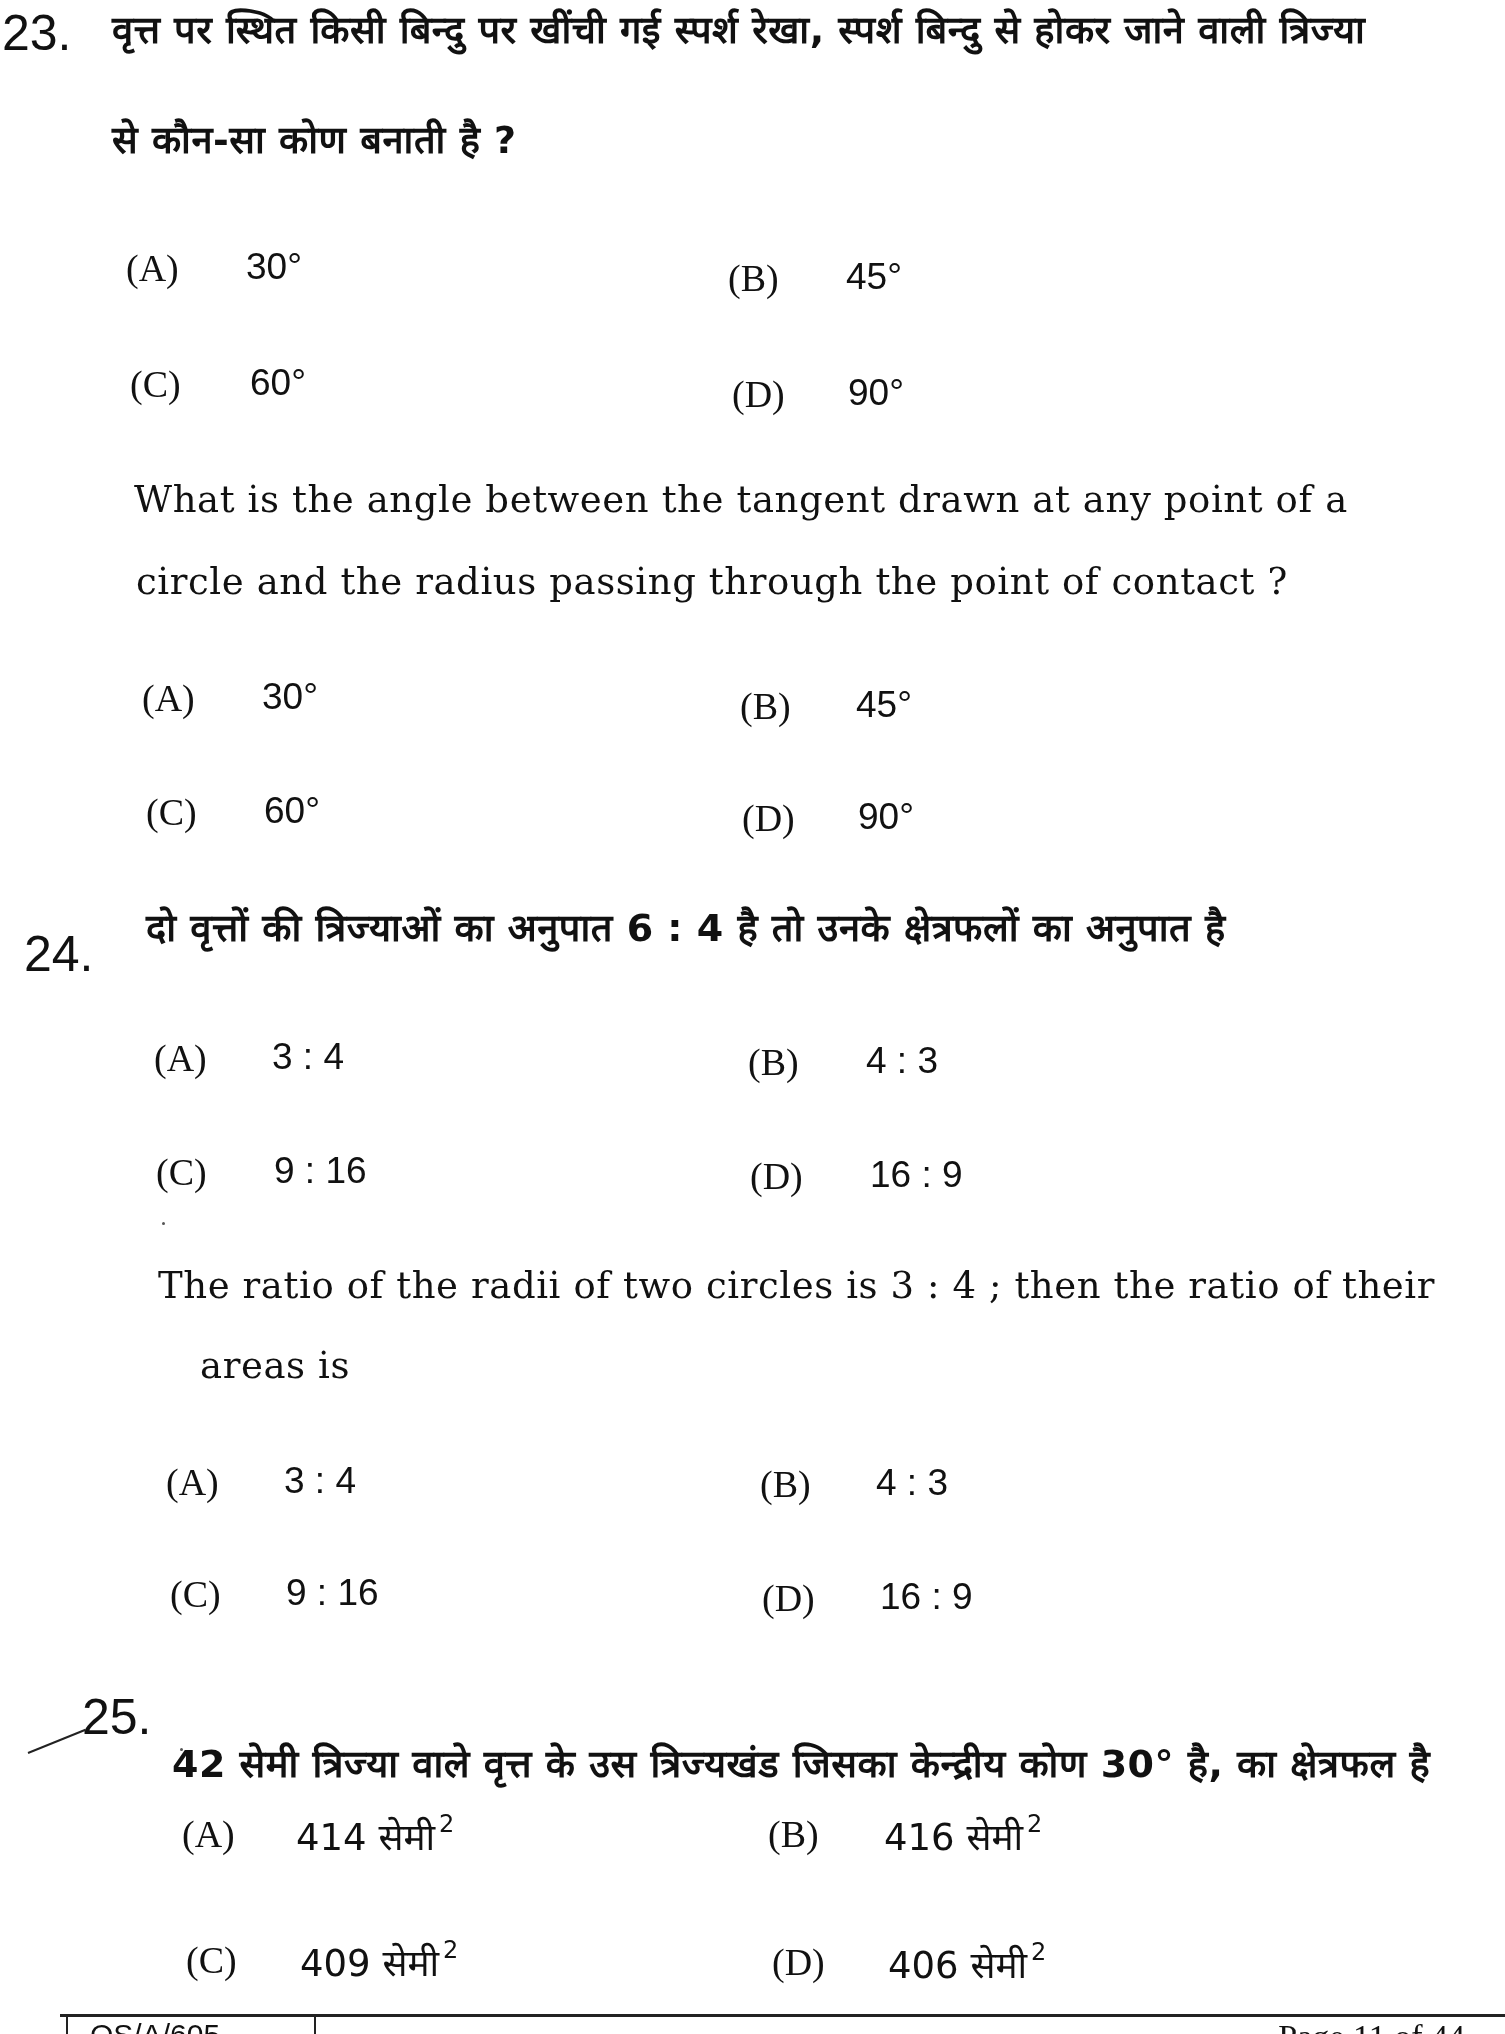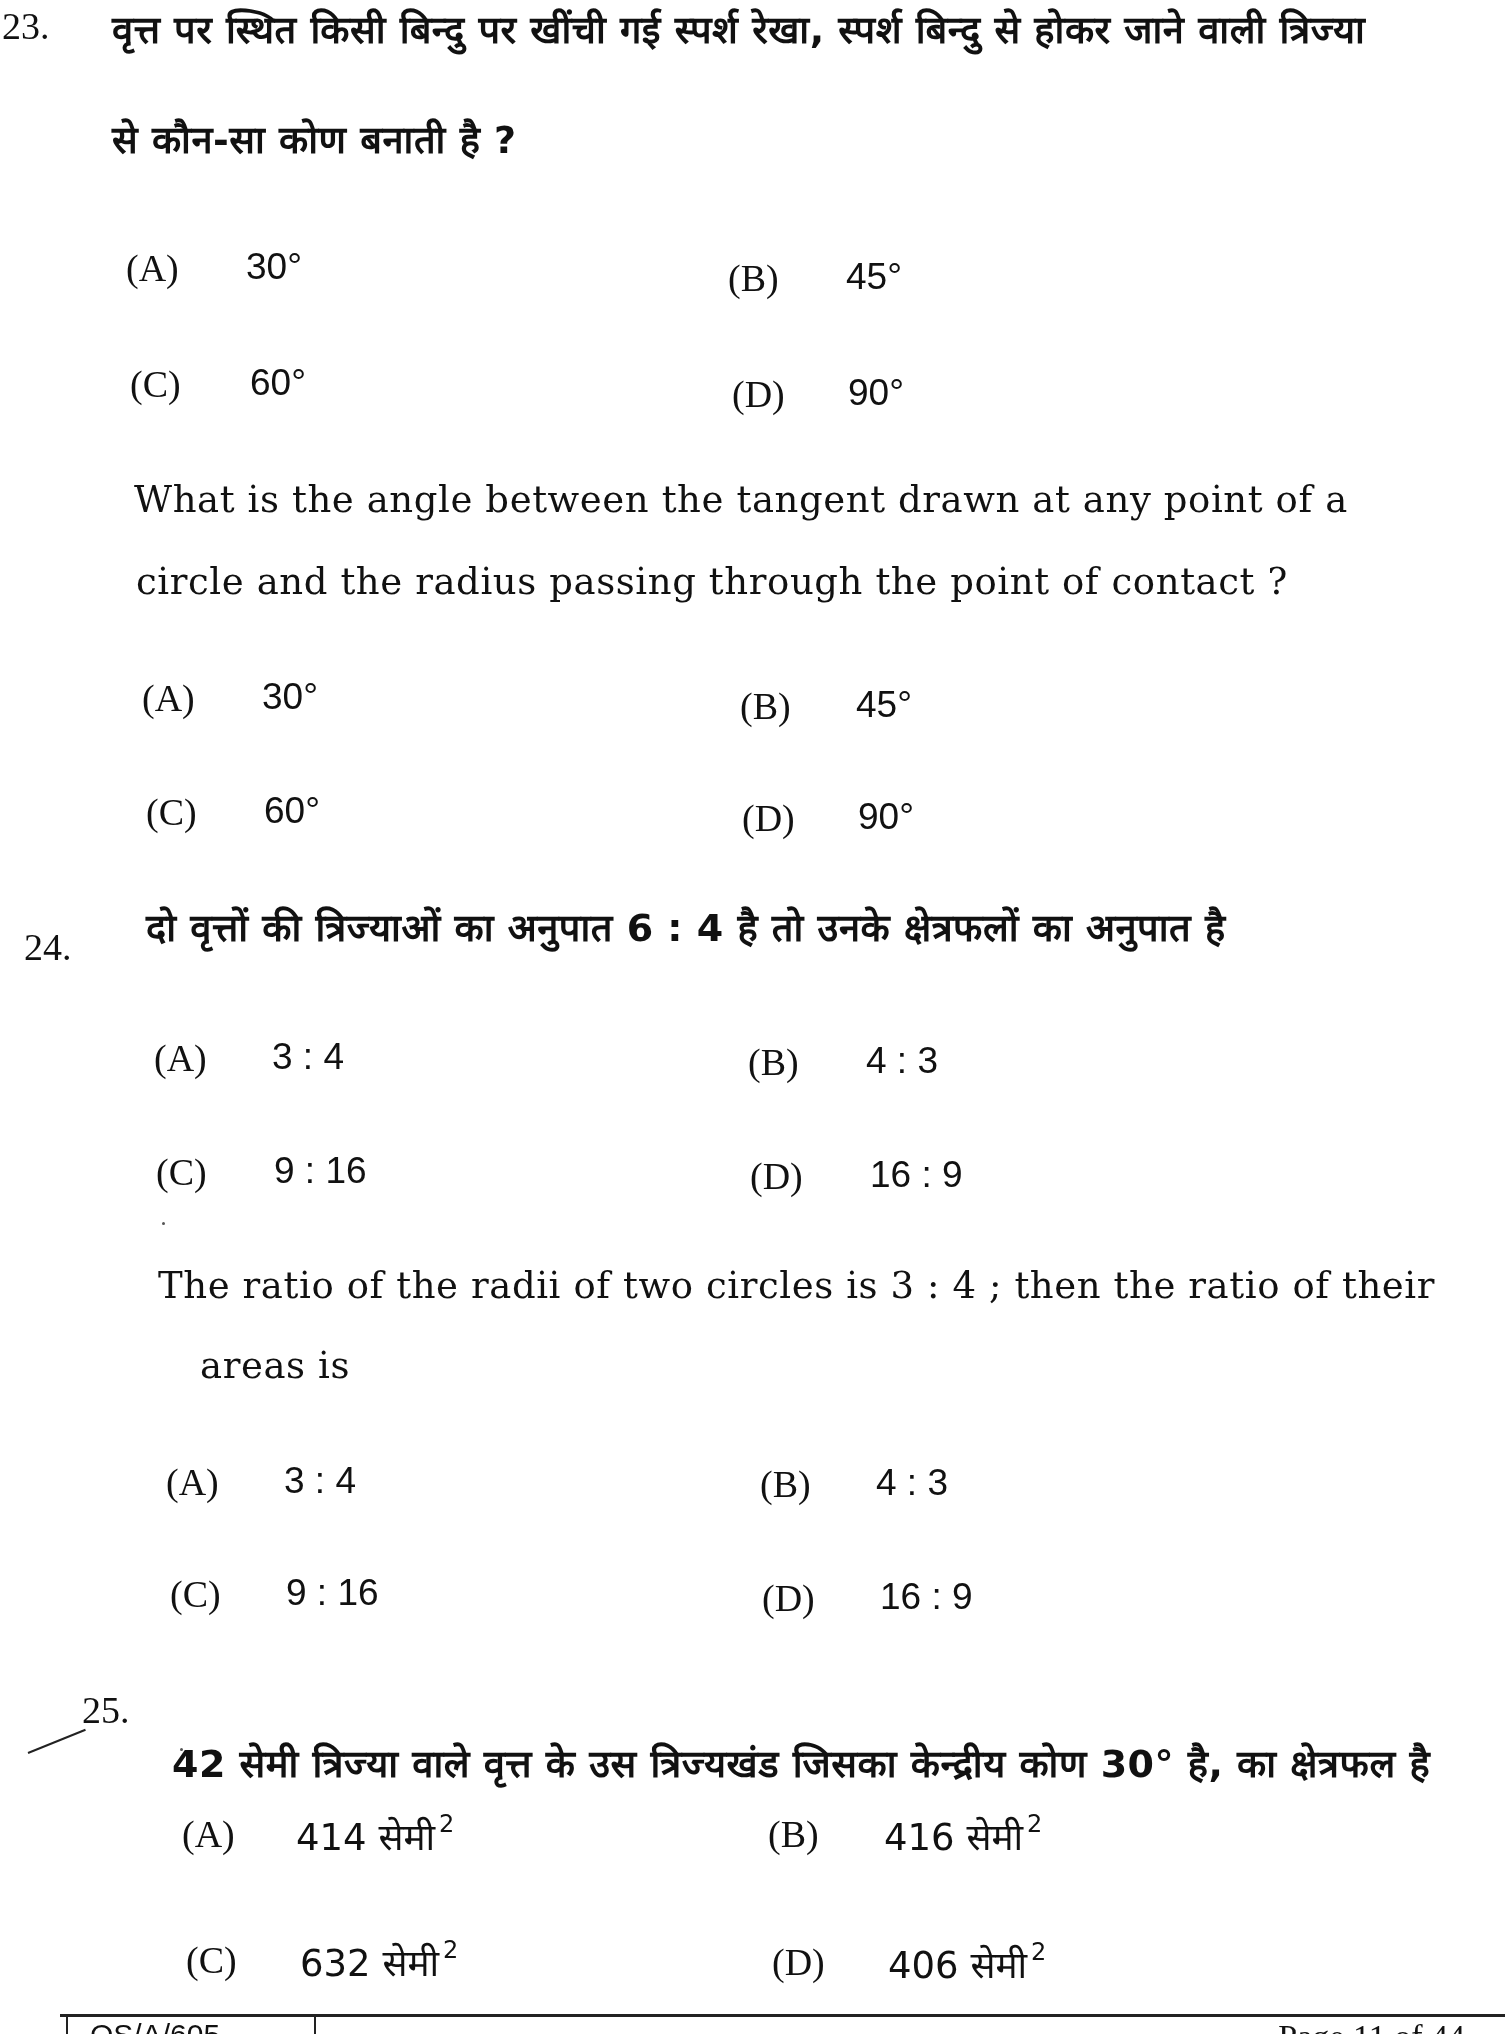--- a/index.html
+++ b/index.html
@@ -10,22 +10,22 @@
     body {
       width: 1505px;
       height: 2034px;
       position: relative;
       overflow: hidden;
       color: #111;
       font-family: "Liberation Serif", "DejaVu Serif", serif;
     }
     .abs { position: absolute; white-space: nowrap; }
     .qnum {
-      font-family: Liberation Serif, serif;
-      font-size: 38px;
+      font-family: Liberation Sans, sans-serif;
+      font-size: 50px;
     }
     .hindi {
       font-family: "DejaVu Sans", "Liberation Sans", sans-serif;
       font-size: 38px;
       font-weight: bold;
       letter-spacing: 0.5px;
     }
     .eng {
       font-family: "DejaVu Serif", "Liberation Serif", serif;
       font-size: 37px;
@@ -149,21 +149,21 @@
 <div>
   <span class="abs qnum" style="left:54px; top:1688px;margin-left:28px;">25.</span>
   <span class="abs hindi" style="left:172px; top:1736px;">42 सेमी त्रिज्या वाले वृत्त के उस त्रिज्यखंड जिसका केन्द्रीय कोण 30° है, का क्षेत्रफल है</span>
 
   <div>
     <span class="abs opt-label" style="left:182px; top:1812px;">(A)</span>
     <span class="abs opt-value hin" style="left:296px; top:1810px;"><span>414 सेमी</span><sup>2</sup></span>
     <span class="abs opt-label" style="left:768px; top:1812px;">(B)</span>
     <span class="abs opt-value hin" style="left:884px; top:1810px;"><span>416 सेमी</span><sup>2</sup></span>
     <span class="abs opt-label" style="left:186px; top:1938px;">(C)</span>
-    <span class="abs opt-value hin" style="left:300px; top:1936px;"><span>632 सेमी</span><sup>2</sup></span>
+    <span class="abs opt-value hin" style="left:300px; top:1936px;"><span>409 सेमी</span><sup>2</sup></span>
     <span class="abs opt-label" style="left:772px; top:1940px;">(D)</span>
     <span class="abs opt-value hin" style="left:888px; top:1938px;"><span>406 सेमी</span><sup>2</sup></span>
   </div>
 </div>
 
 <div class="mark" style="left:28px; top:1752px; width:62px; transform: rotate(-22deg);"></div>
 <div class="dot" style="left:180px; top:1748px;"></div>
 <div class="dot" style="left:162px; top:1222px;"></div>
 
 <div class="footer-line"></div>

